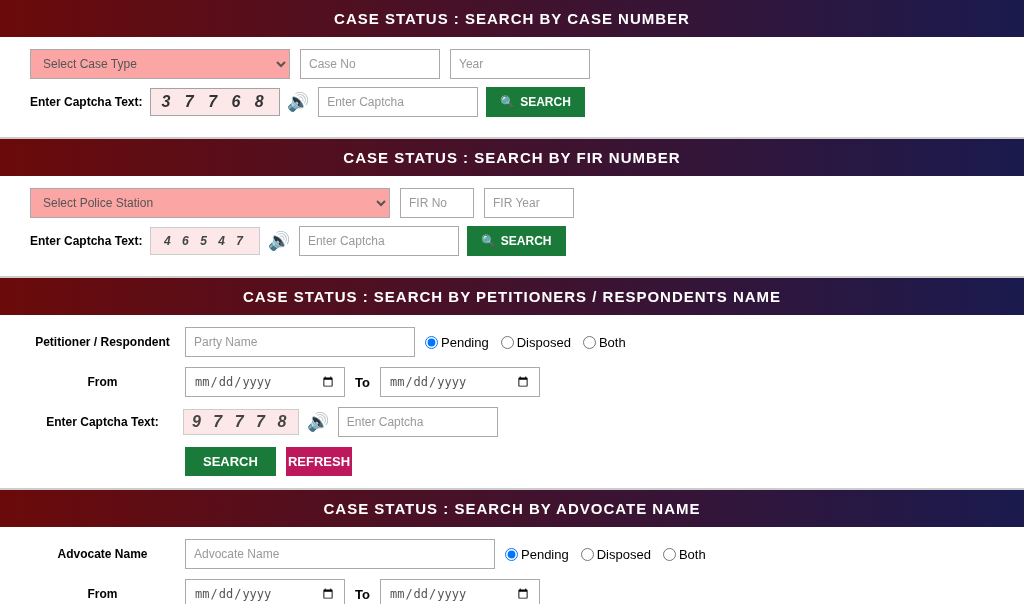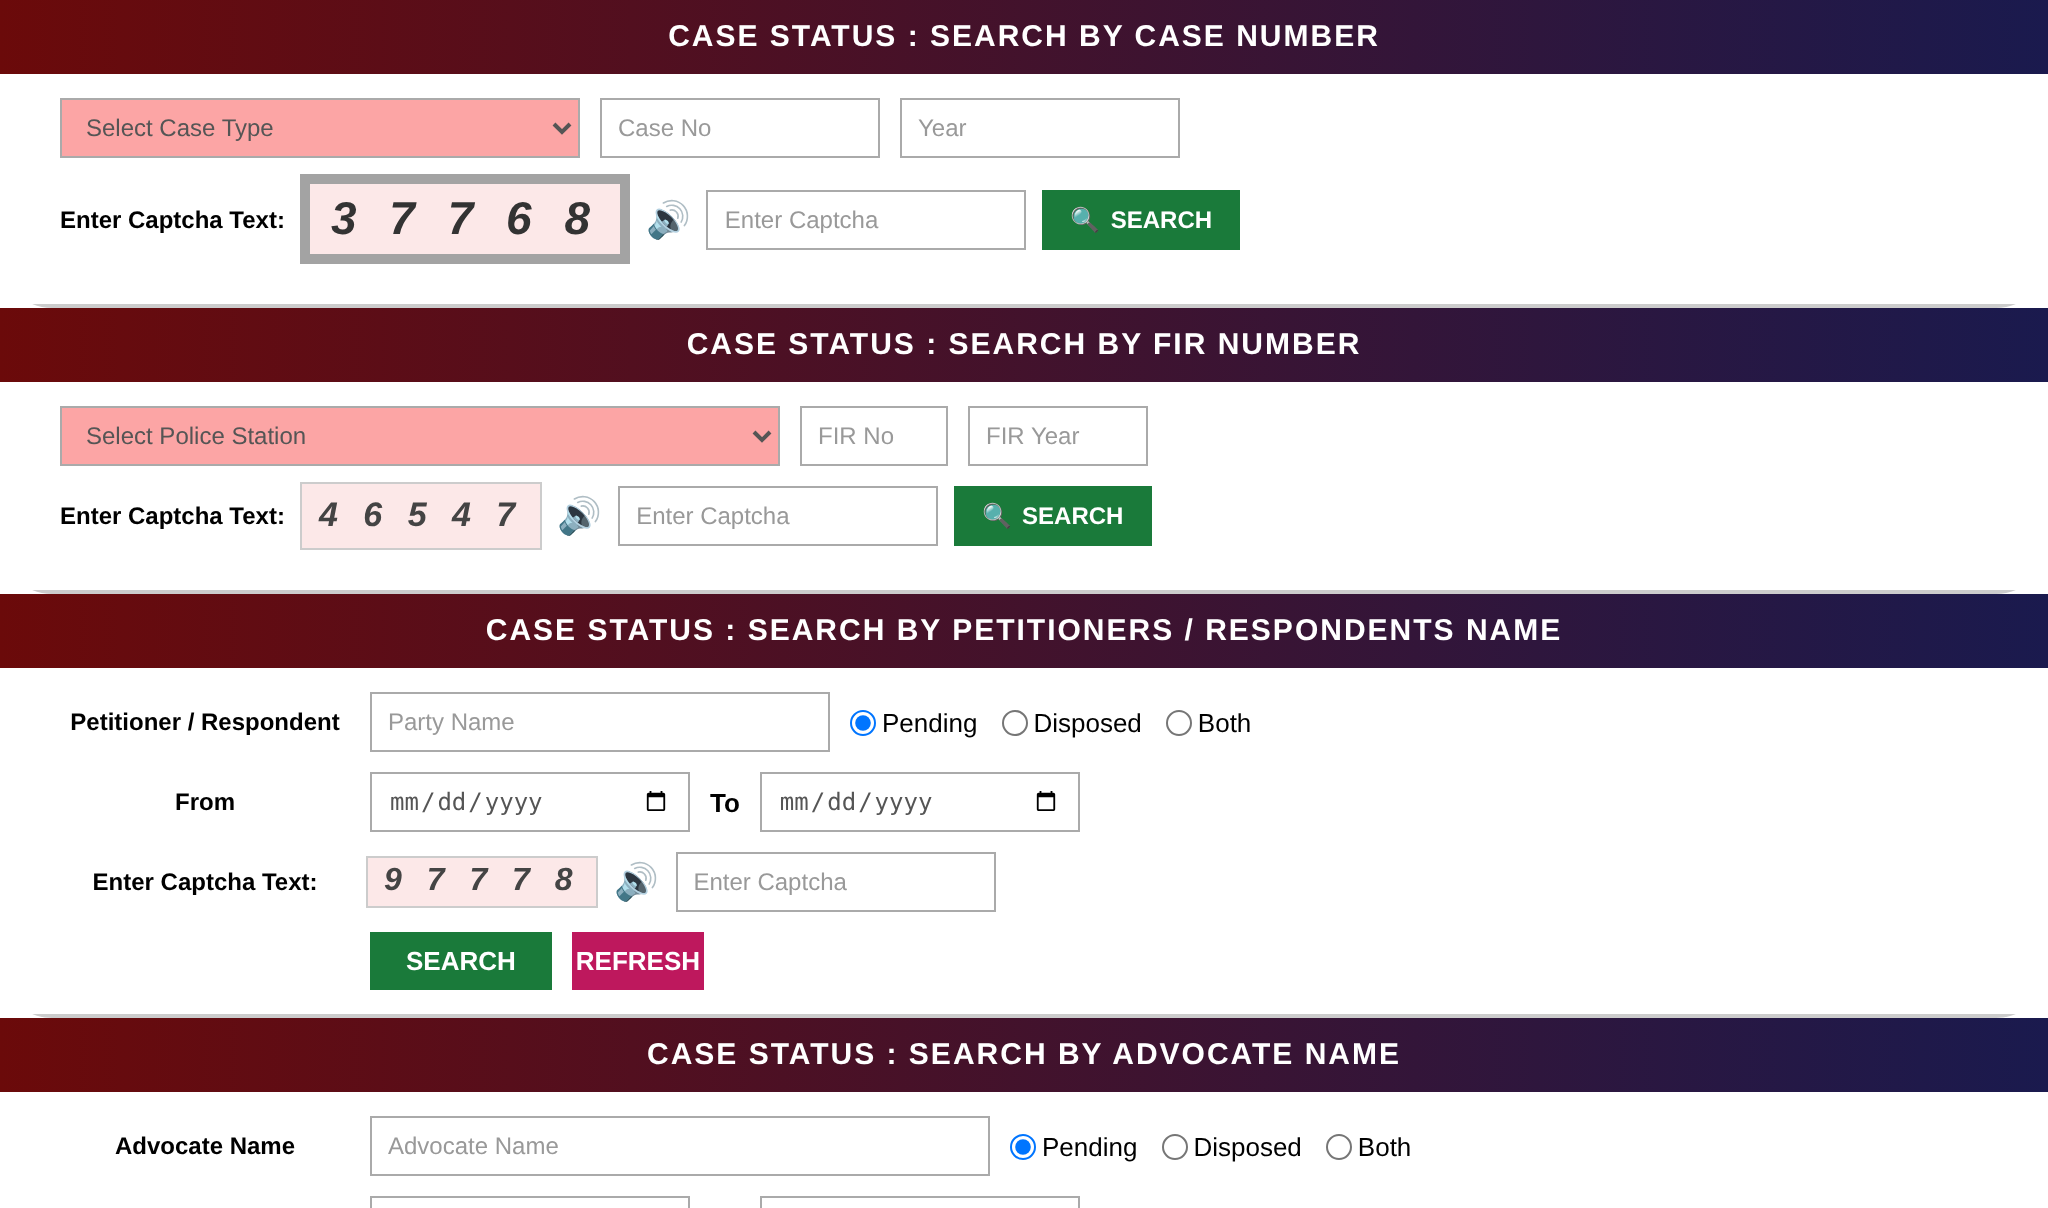--- a/index.html
+++ b/index.html
@@ -58,24 +58,24 @@
       padding: 5px 8px;
       font-size: 12px;
       height: 30px;
       color: #555;
       background: #fff;
     }
 
     input.styled-input::placeholder { color: #999; }
 
     .captcha-img {
-      border: 5px solid #a3a3a3;
+      border: 1px solid #a3a3a3;
       background: #fce8e8;
       padding: 4px 10px;
-      font-size: 23px;
+      font-size: 16px;
       font-weight: bold;
       letter-spacing: 5px;
       color: #333;
       min-width: 100px;
       text-align: center;
       font-style: italic;
       display: inline-block;
     }
 
     .speaker-btn {
@@ -177,28 +177,27 @@
     .btn-row {
       display: flex;
       align-items: center;
       gap: 10px;
       margin-top: 6px;
       padding-left: 155px;
     }
 
     .section-wrapper {
       border-bottom: 2px solid #ccc;
-      border-radius: 26px;
     }
 
     .captcha-text-2 {
       border: 1px solid #ccc;
       background: #fce8e8;
       padding: 6px 8px;
-      font-size: 17px;
+      font-size: 12px;
       font-weight: bold;
       font-style: italic;
       letter-spacing: 4px;
       color: #444;
       min-width: 110px;
       text-align: center;
       display: inline-block;
     }
 
     .captcha-text-3 {

